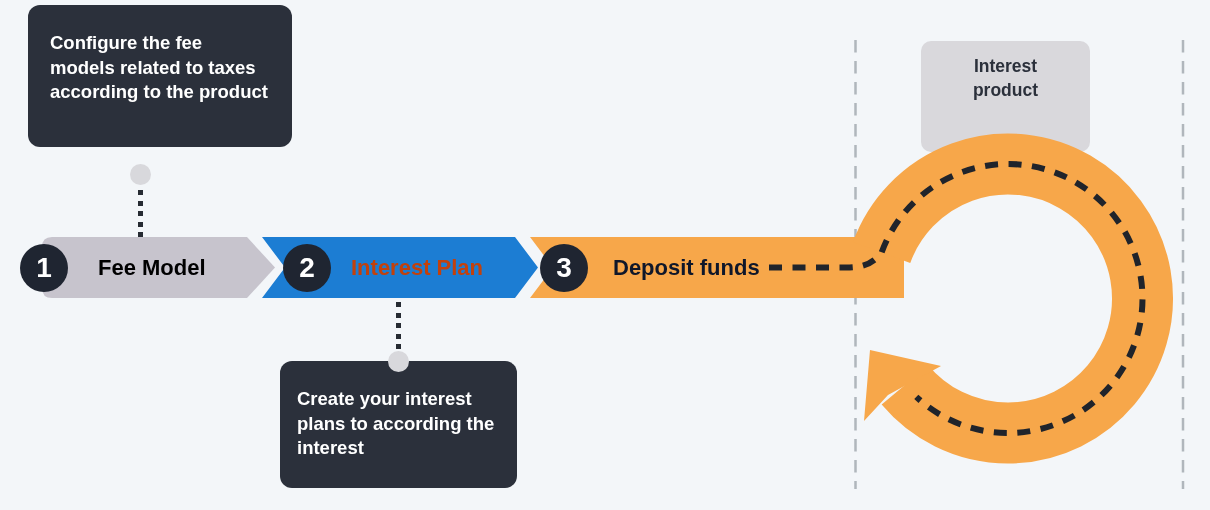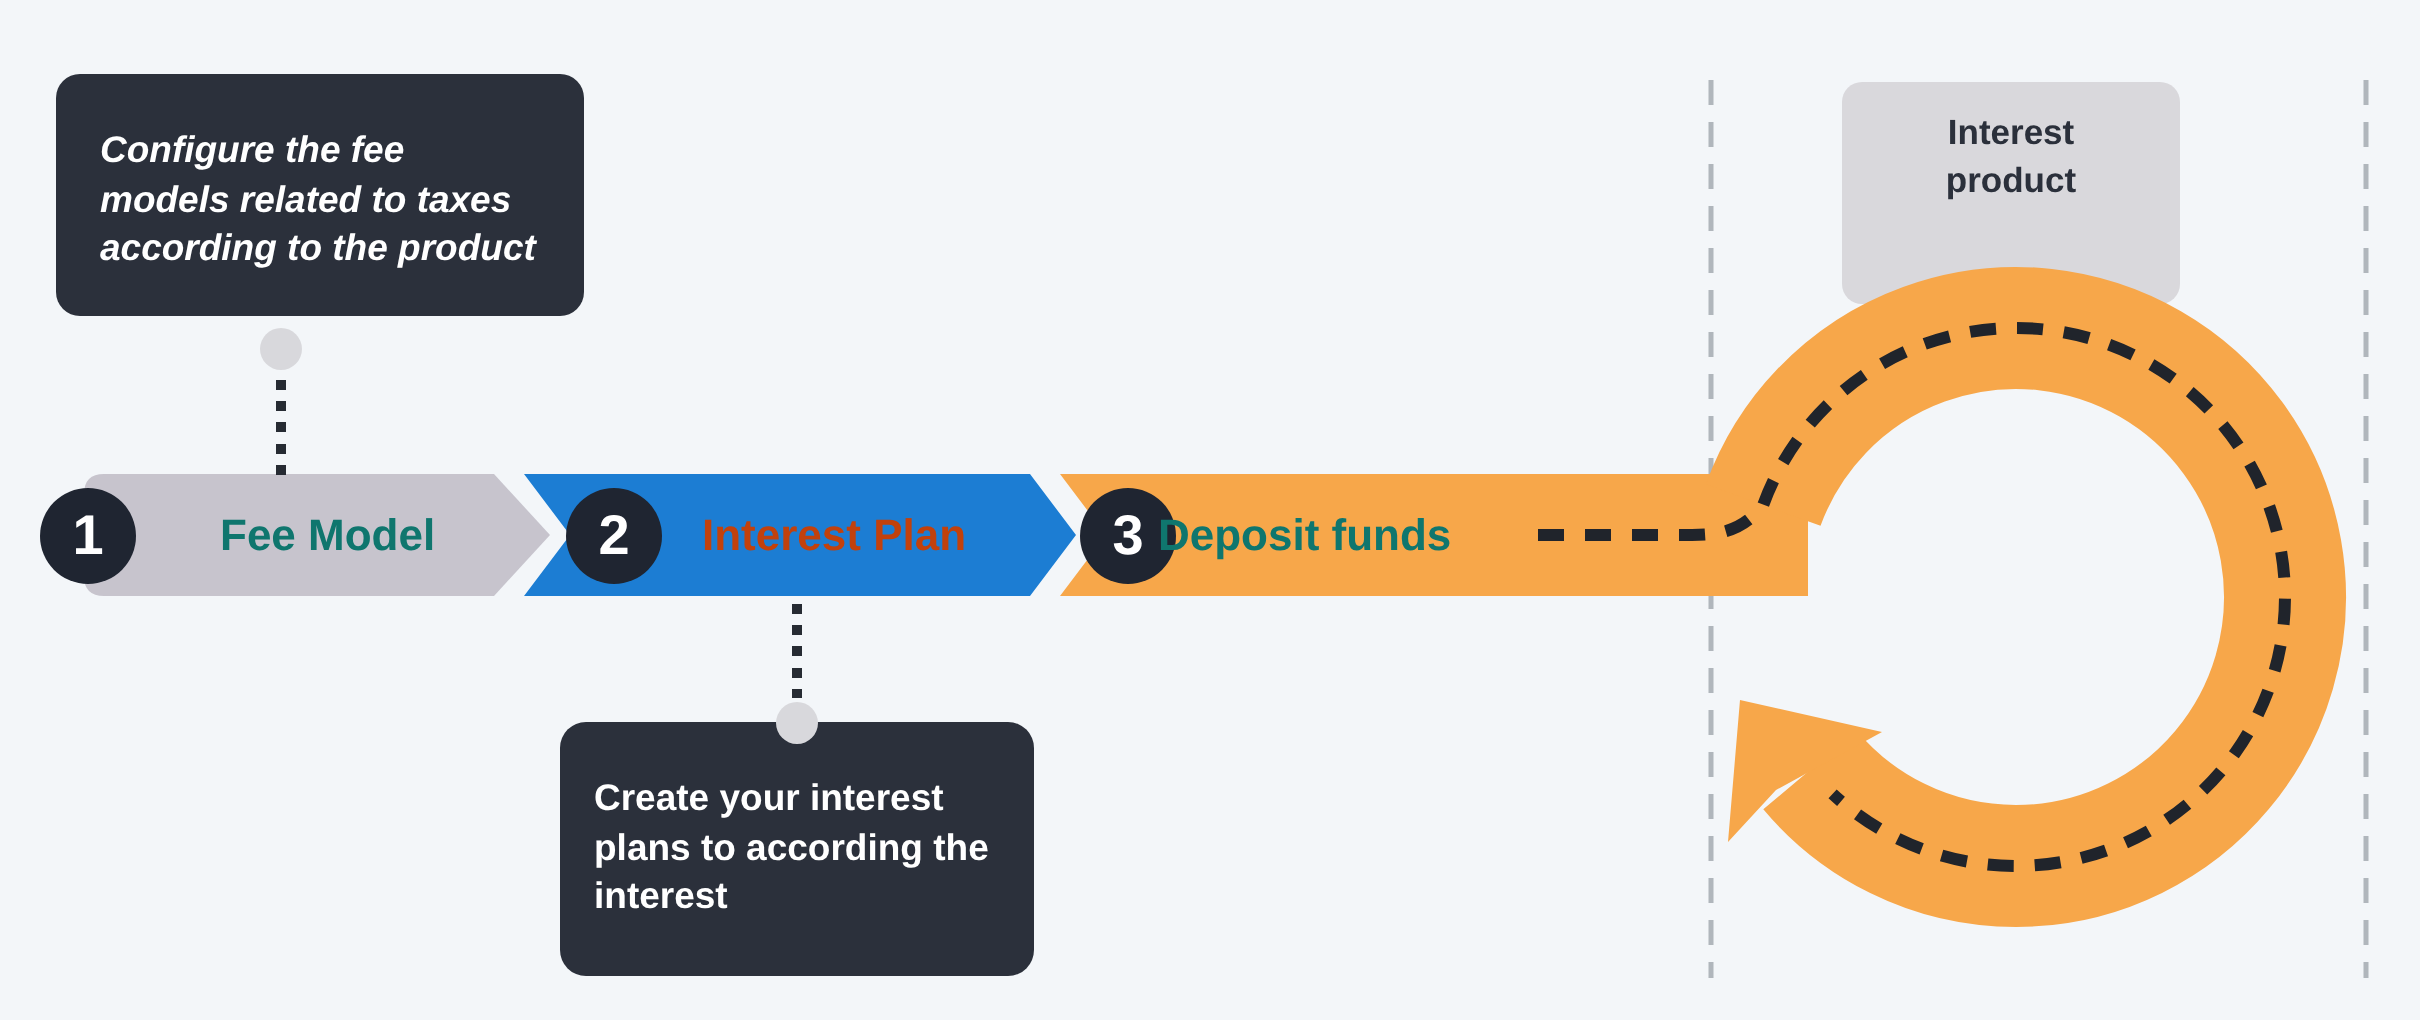--- a/index.html
+++ b/index.html
@@ -28,22 +28,22 @@
     text-align:center;
     color:#2b303b;font-weight:bold;font-size:17.5px;line-height:23.5px;
   }
 
   
   .callout{
     background:#2b303b;border-radius:12px;
     color:#ffffff;font-weight:bold;font-size:18.5px;line-height:24.5px;
   }
   .callout .line{white-space:nowrap;}
-  .callout1{left:28px;top:37px;width:264px;height:121px;padding:26px 14px 0 22px;font-style:italic;}
-  .callout2{left:280px;top:361px;width:237px;height:127px;padding:26px 14px 16px 17px;border-radius:13px;}
+  .callout1{left:28px;top:5px;width:264px;height:142px;padding:26px 14px 0 22px;}
+  .callout2{left:280px;top:361px;width:237px;height:127px;padding:26px 14px 16px 17px;}
 
   
   .conn-dot{
     width:21px;height:21px;border-radius:50%;
     background:#d8d8dc;
   }
   .dot1{left:129.5px;top:163.5px;}
   .dot2{left:388px;top:350.5px;}
   .dotted-stem{
     width:5px;
@@ -61,23 +61,23 @@
     top:243.5px;
   }
   .badge1{left:20px;}
   .badge2{left:283px;}
   .badge3{left:540px;}
 
   
   .step-label{
     top:254.5px;font-weight:bold;font-size:22px;line-height:26px;white-space:nowrap;
   }
-  .label1{left:110px;color:#0f766e;}
+  .label1{left:98px;color:#000000;}
   .label2{left:351px;color:#c2410c;}
-  .label3{left:579px;color:#0f766e;}
+  .label3{left:613px;color:#0f172a;}
 </style>
 </head>
 <body>
 
 <div class="canvas">
 
   <div class="layer0 cycle-label">
     <div class="line">Interest</div>
     <div class="line">product</div>
   </div>

